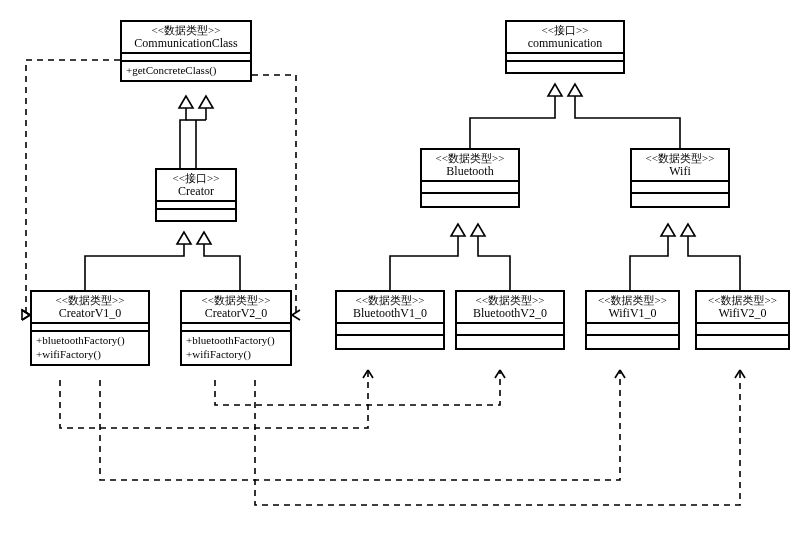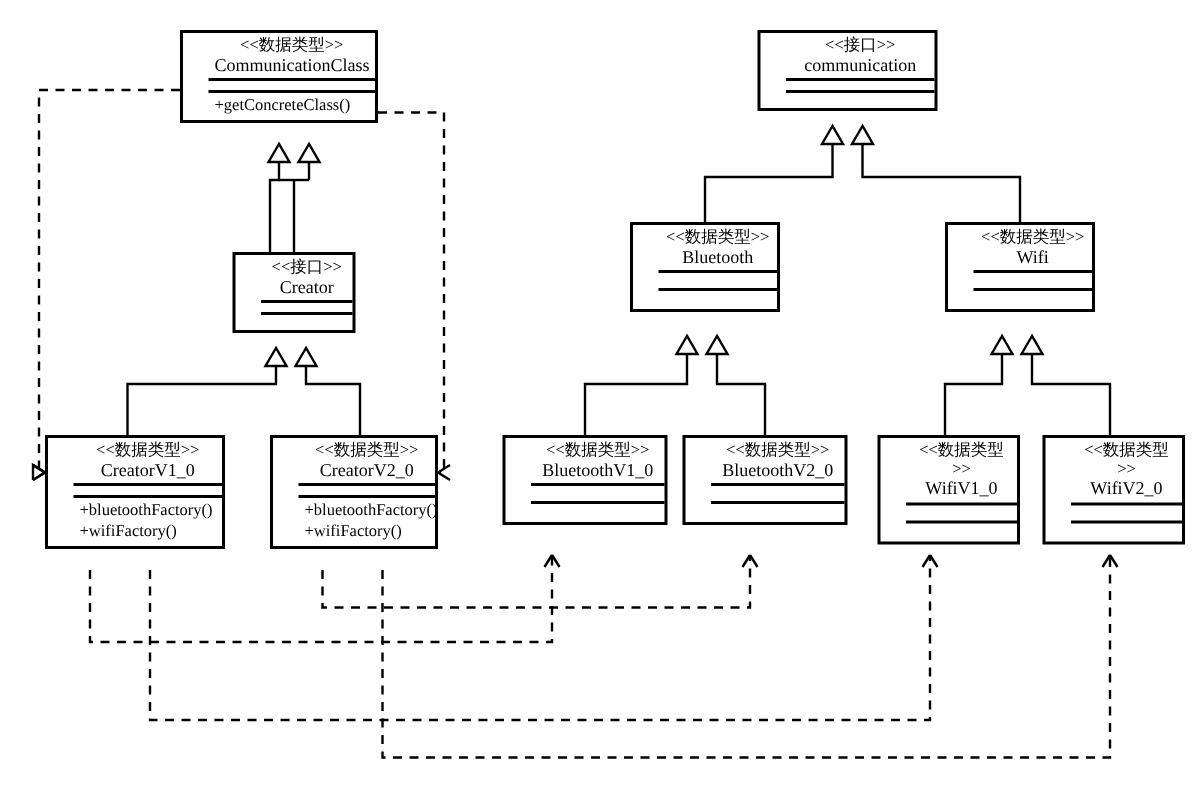--- a/index.html
+++ b/index.html
@@ -19,21 +19,20 @@
     position: absolute;
     border: 2px solid #000;
     background: #fff;
     box-sizing: border-box;
   }
   .compartment {
     border-bottom: 2px solid #000;
     padding: 2px 4px;
     min-height: 10px;
     box-sizing: border-box;
-    margin-left: 17px;
   }
   .compartment:last-child {
     border-bottom: none;
   }
   .head {
     text-align: center;
     line-height: 1.15;
   }
   .head .stereo {
     font-size: 11px;

